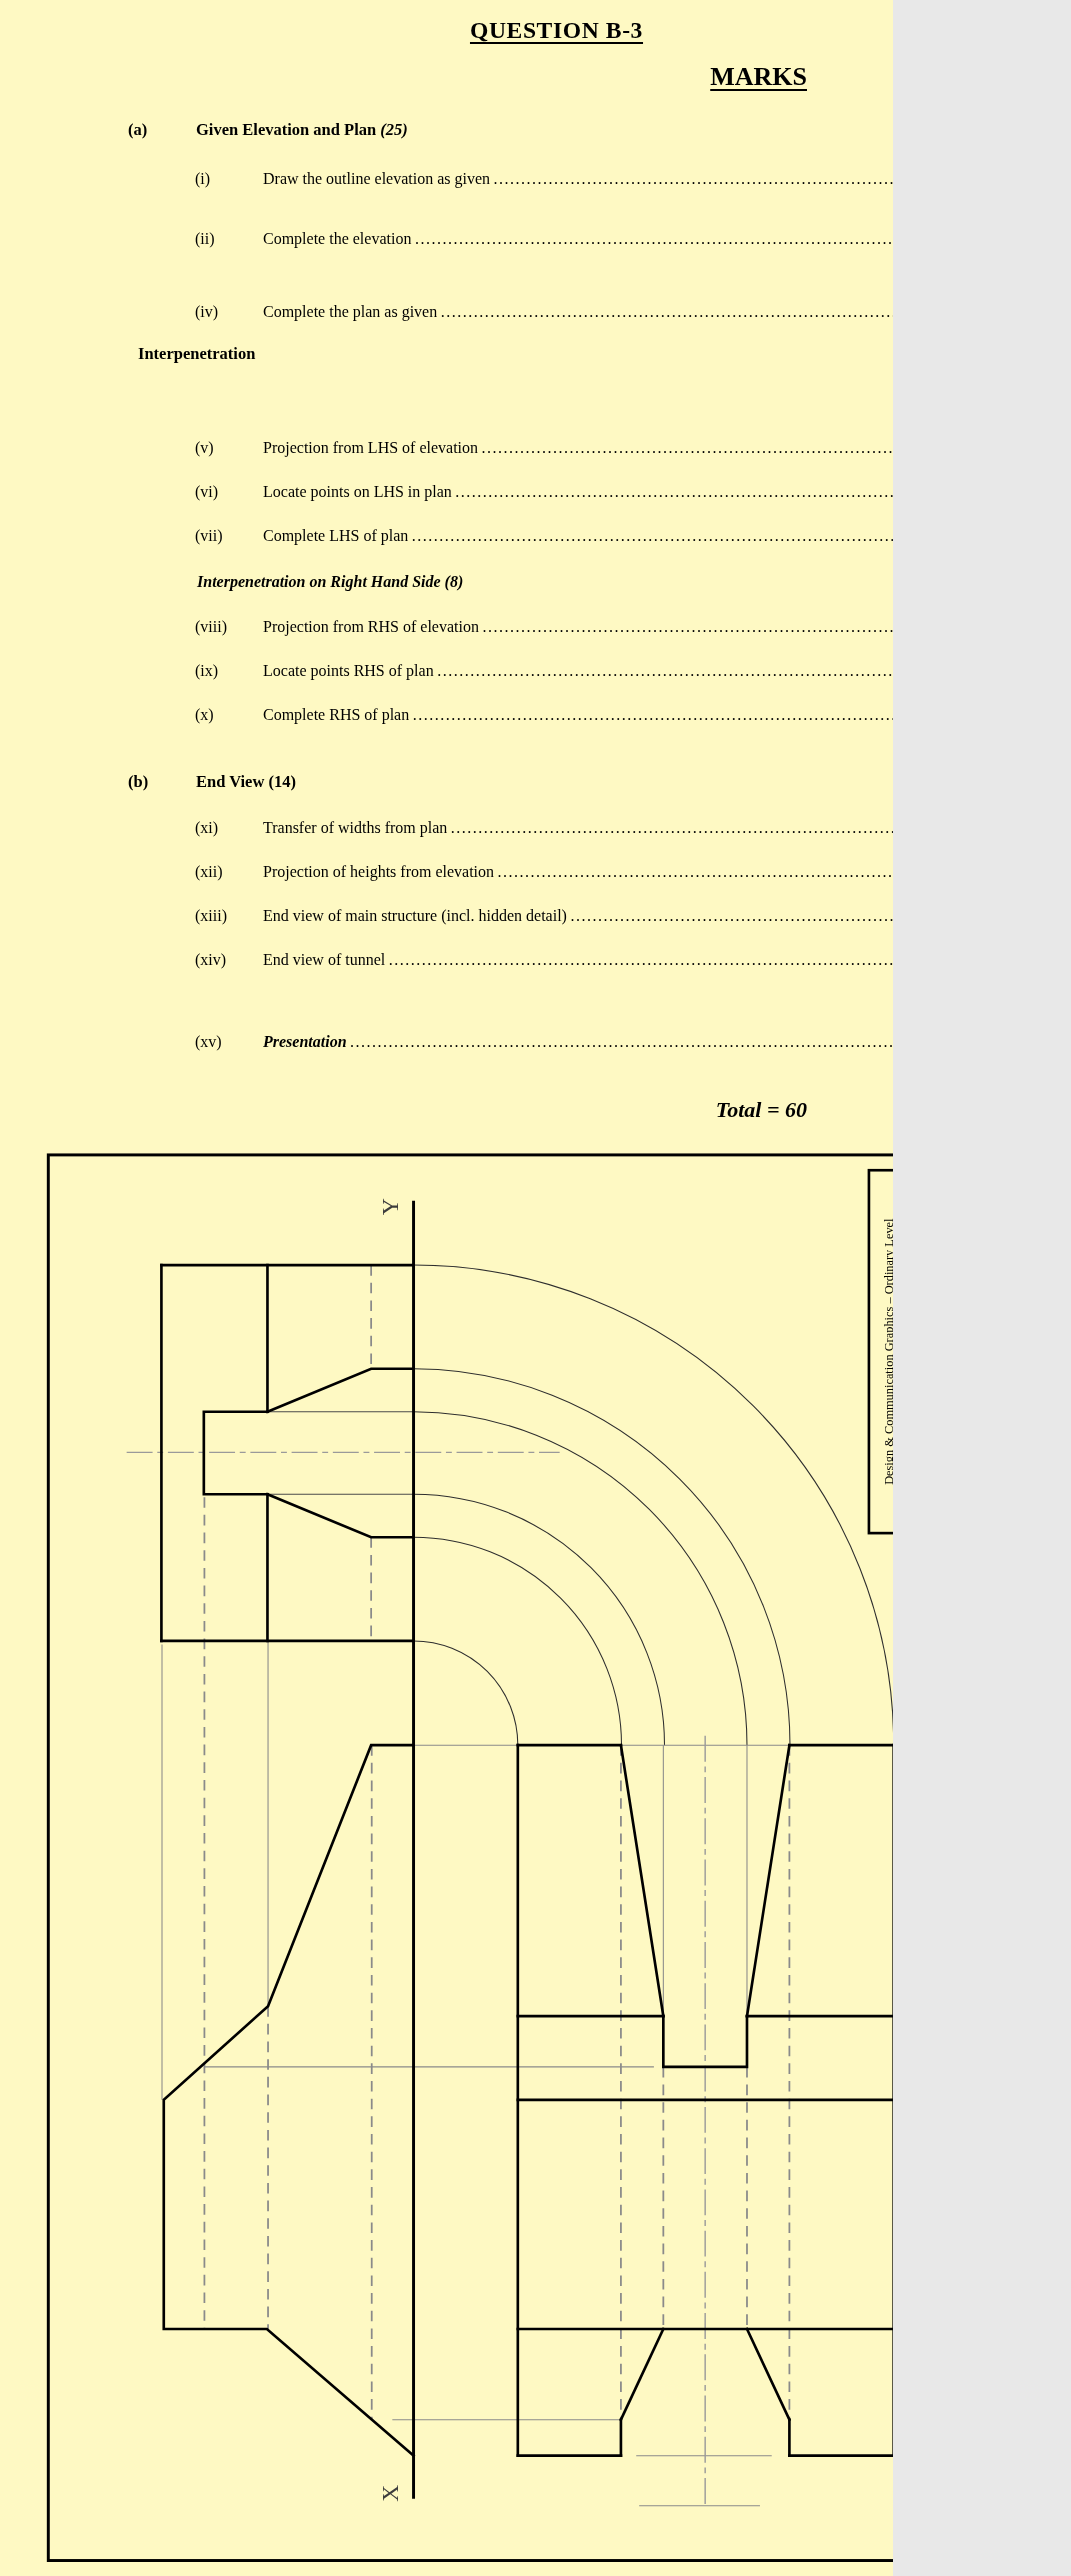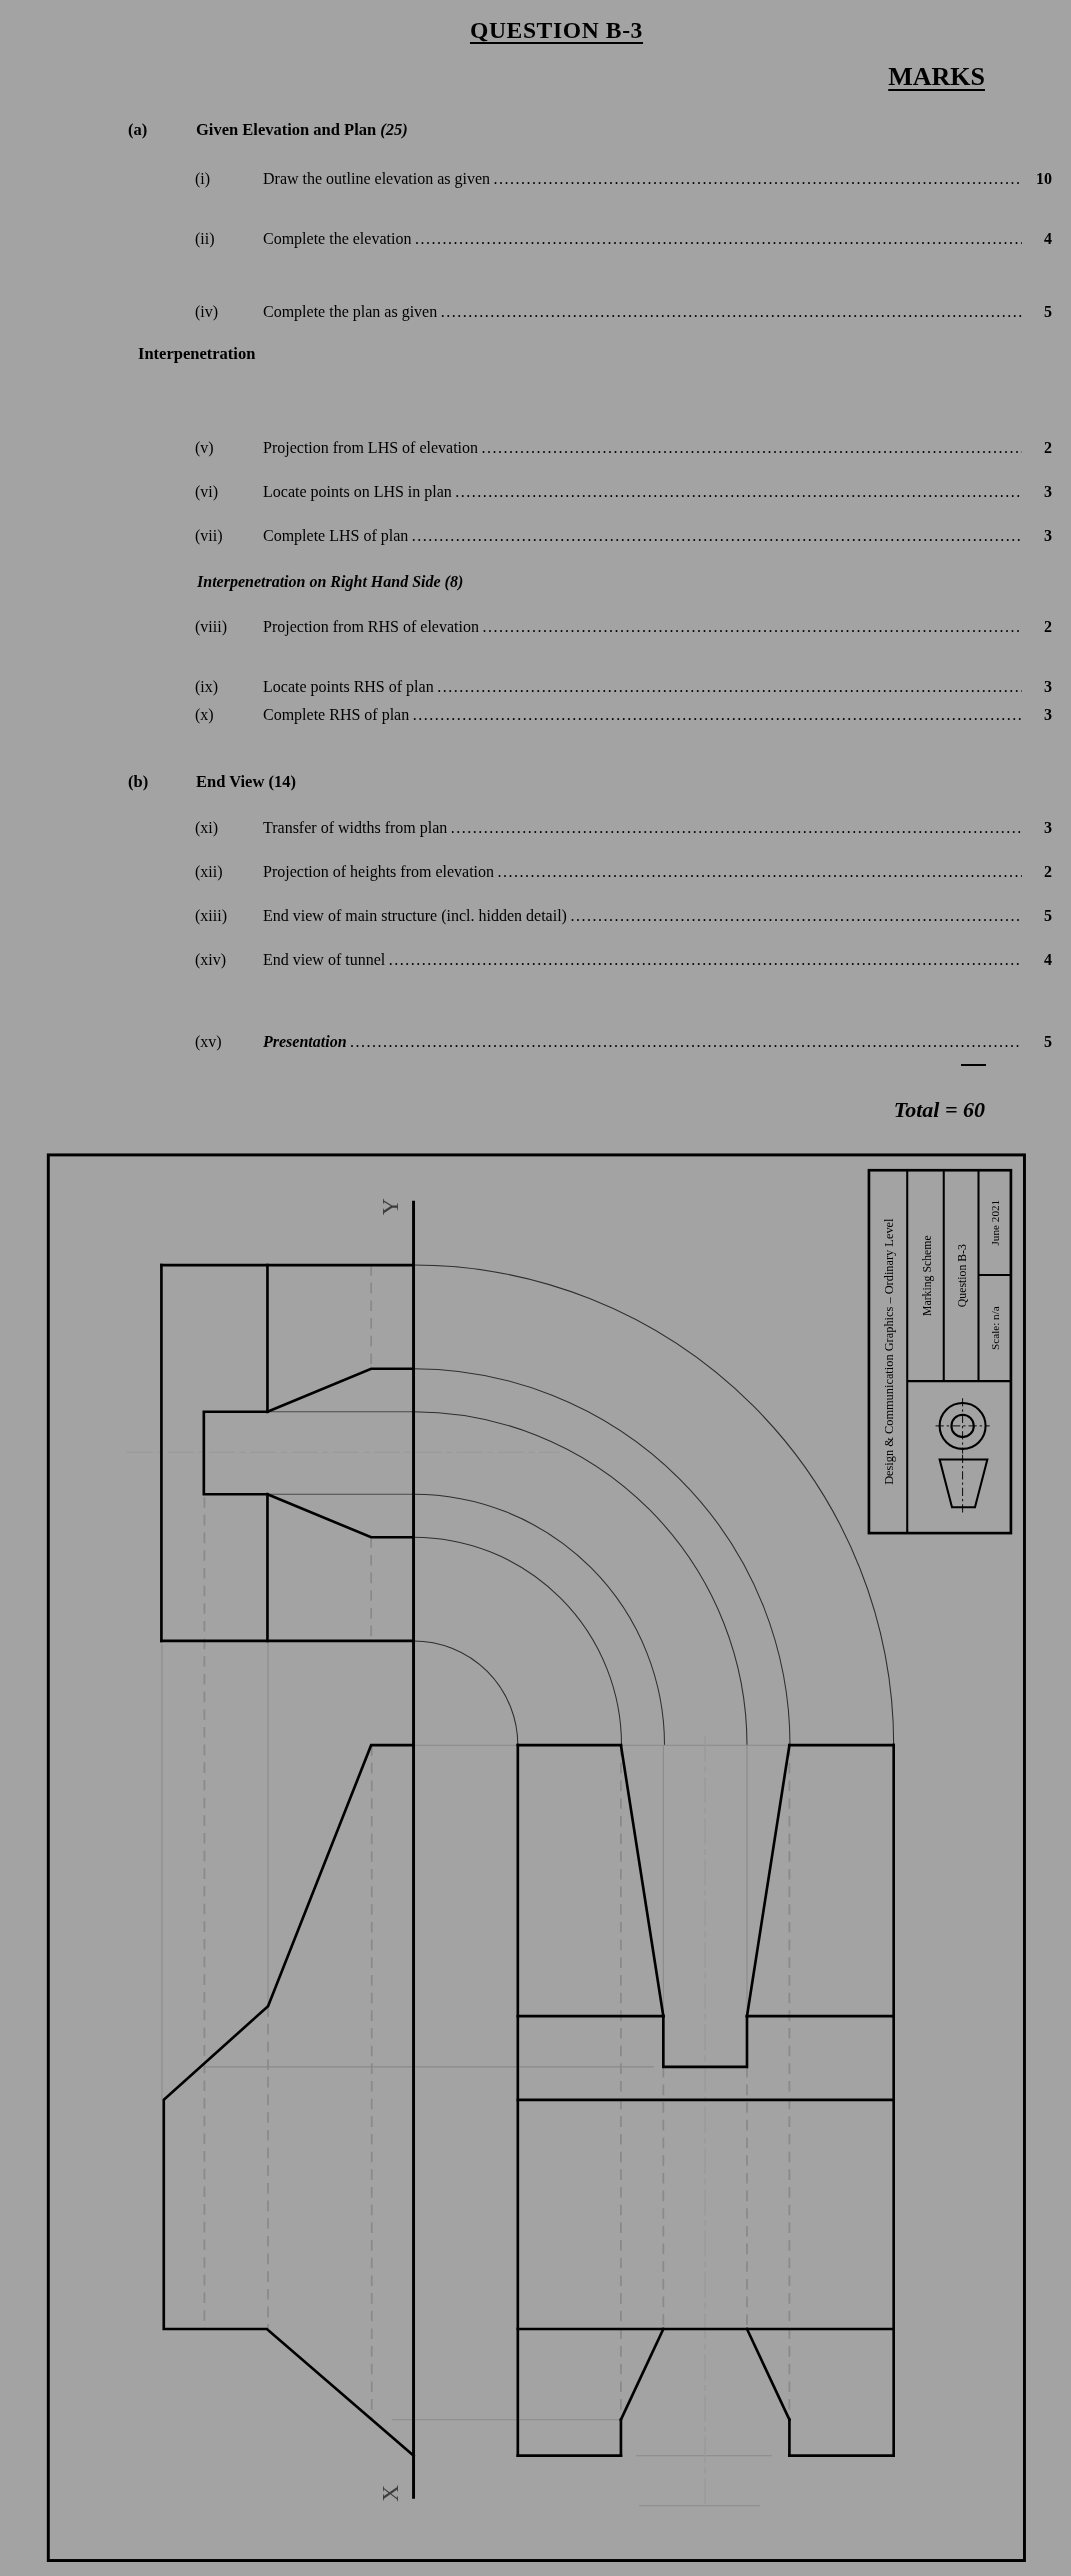--- a/index.html
+++ b/index.html
@@ -1,19 +1,19 @@
 <!DOCTYPE html>
 <html style="font-size:9.4px"><head>
 <meta charset="utf-8">
 <style>
   html,body{margin:0;padding:0;background:#e8e8e8;}
   .page{
     position:relative;
-    width:1071px;height:2576px;
-    background:#a3a3a3;
+    width:893px;height:2576px;
+    background:#fef9c3;
     font-family:"Liberation Serif", serif;
     color:#000;
     overflow:hidden;
   }
   .trow{position:absolute;left:128px;width:857px;display:flex;align-items:baseline;font-size:16px;line-height:1.15;}
   .rn{flex:0 0 68px;}
   .ind{padding-left:67px;}
   .it{white-space:nowrap;}
   .lead{flex:1 1 auto;overflow:hidden;white-space:nowrap;margin:0 3.5px 0 3.5px;}
   .lead::after{content:"......................................................................................................................................................................................";letter-spacing:1.5px;}
@@ -94,21 +94,21 @@
   <div class="trow subhead" style="top:573px;padding-left:69px">
     <span>Interpenetration on Right Hand Side (8)</span>
   </div>
 
   <div class="trow ind" style="top:618px">
     <span class="rn">(viii)</span>
     <span class="it">Projection from RHS of elevation</span>
     <span class="lead"></span>
     <span class="mk">2</span>
   </div>
-  <div class="trow ind" style="top:678px">
+  <div class="trow ind" style="top:662px">
     <span class="rn">(ix)</span>
     <span class="it">Locate points RHS of plan</span>
     <span class="lead"></span>
     <span class="mk">3</span>
   </div>
   <div class="trow ind" style="top:706px">
     <span class="rn">(x)</span>
     <span class="it">Complete RHS of plan</span>
     <span class="lead"></span>
     <span class="mk">3</span>

